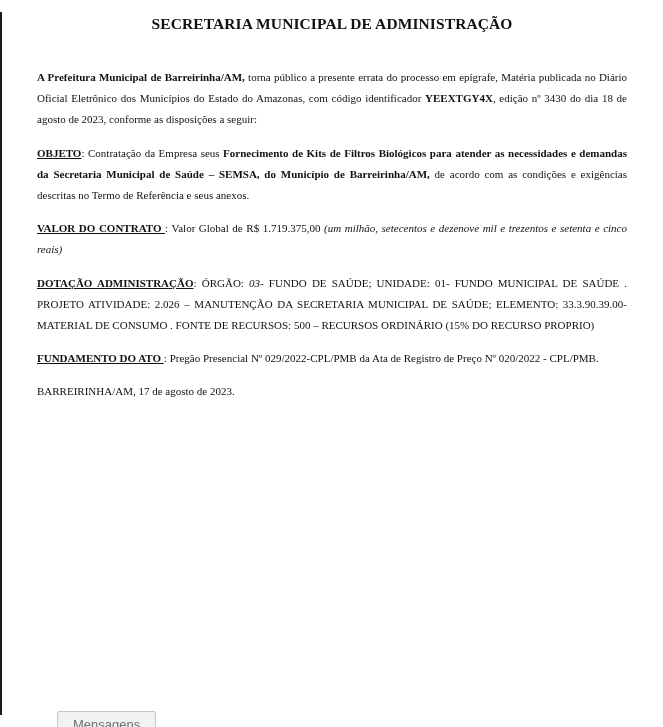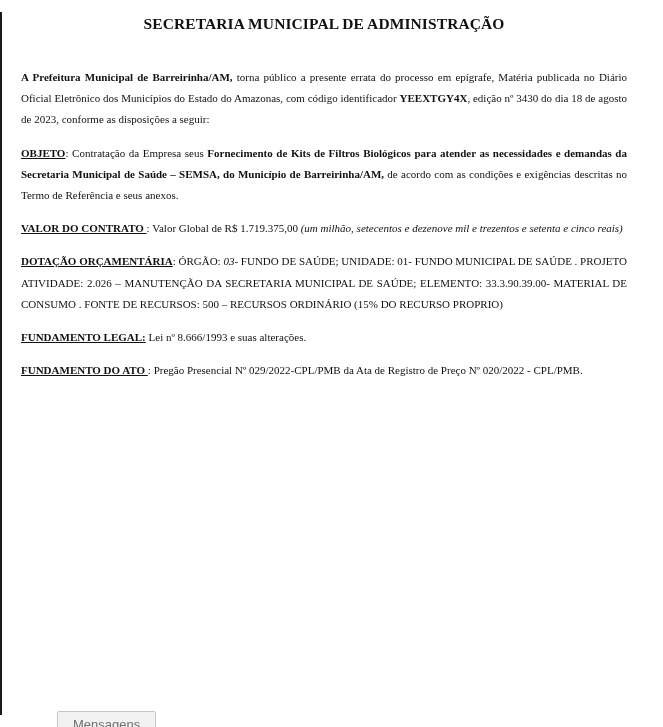--- a/index.html
+++ b/index.html
@@ -21,21 +21,21 @@
   }
   .left-rule {
     position: absolute;
     left: 0;
     top: 12px;
     width: 2px;
     height: 703px;
     background: #1a1a1a;
   }
   .content {
-    padding: 13px 36px 0 21px;
+    padding: 13px 36px 0 37px;
   }
   .title {
     margin: 0 0 33px 0;
     font-size: 15.5px;
     line-height: 21px;
     font-weight: bold;
     text-align: center;
     letter-spacing: 0.1px;
   }
   .title span { display: block; }
@@ -78,25 +78,25 @@
 
     <p><span class="b">A Prefeitura Municipal de Barreirinha/AM, </span><span>torna público a presente errata do processo em epígrafe, Matéria publicada no Diário Oficial Eletrônico dos Municípios do Estado do Amazonas, com código identificador </span><span class="b">YEEXTGY4X</span><span>, edição nº 3430 do dia 18 de agosto de 2023, conforme as disposições a seguir:</span></p>
 
 
 
     <p><span class="bu">OBJETO</span><span>: Contratação da Empresa seus </span><span class="b">Fornecimento de Kits de Filtros Biológicos para atender as necessidades e demandas da Secretaria Municipal de Saúde – SEMSA, do Município de Barreirinha/AM, </span><span>de acordo com as condições e exigências descritas no Termo de Referência e seus anexos.</span></p>
 
 
     <p><span class="bu">VALOR DO CONTRATO </span><span>: Valor Global de R$ 1.719.375,00  </span><span class="i">(um milhão, setecentos e dezenove mil e trezentos e setenta e cinco reais)</span></p>
 
-    <p><span class="bu">DOTAÇÃO ORÇAMENTÁRIA</span><span>:  ÓRGÃO: </span><span class="i">03-</span><span> FUNDO DE SAÚDE; UNIDADE: 01- FUNDO MUNICIPAL DE SAÚDE . PROJETO ATIVIDADE: 2.026 – MANUTENÇÃO DA SECRETARIA MUNICIPAL DE SAÚDE; ELEMENTO: 33.3.90.39.00- MATERIAL DE CONSUMO . FONTE DE RECURSOS: 500 – RECURSOS ORDINÁRIO (15% DO RECURSO PROPRIO)</span></p>
+    <p><span class="bu">DOTAÇÃO ADMINISTRAÇÃO</span><span>:  ÓRGÃO: </span><span class="i">03-</span><span> FUNDO DE SAÚDE; UNIDADE: 01- FUNDO MUNICIPAL DE SAÚDE . PROJETO ATIVIDADE: 2.026 – MANUTENÇÃO DA SECRETARIA MUNICIPAL DE SAÚDE; ELEMENTO: 33.3.90.39.00- MATERIAL DE CONSUMO . FONTE DE RECURSOS: 500 – RECURSOS ORDINÁRIO (15% DO RECURSO PROPRIO)</span></p>
 
-    <p><span class="bu">FUNDAMENTO LEGAL:</span><span> Lei nº 8.666/1993 e suas alterações.</span></p>
 
     <p><span class="bu">FUNDAMENTO DO ATO </span><span>: Pregão Presencial Nº 029/2022-CPL/PMB da Ata de Registro de Preço Nº 020/2022 - CPL/PMB.</span></p>
 
+    <p class="date-line"><span>BARREIRINHA/AM, 17 de agosto de 2023.</span></p>
 
   </div>
 
   <div class="tooltip">
     <span>Mensagens</span>
   </div>
 </div>
 
 </body></html>

